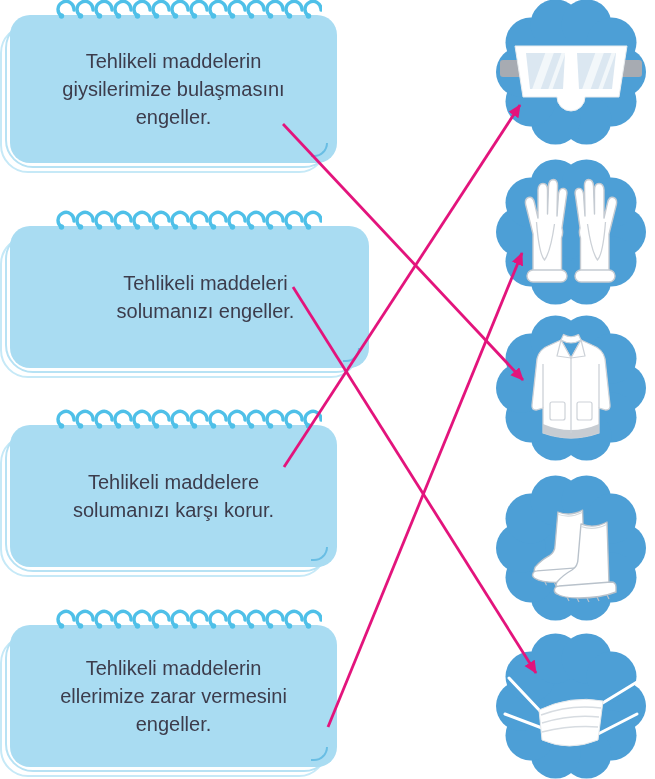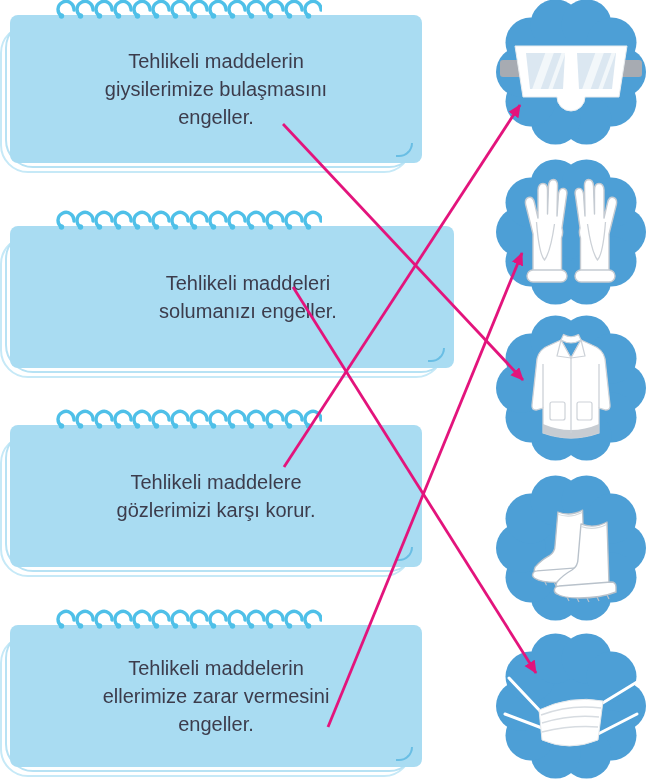--- a/index.html
+++ b/index.html
@@ -5,22 +5,22 @@
   html,body{margin:0;padding:0;}
   body{
     width:655px;height:779px;position:relative;overflow:hidden;
     background:#ffffff;
     font-family:"Liberation Sans","DejaVu Sans",sans-serif;
   }
   #page{position:absolute;inset:0;width:655px;height:779px;}
 
   
   .card{
-    position:absolute;left:10px;width:412px;
-    background:#a9dcf2;border-radius:8px;
+    position:absolute;left:10px;width:327px;
+    background:#a9dcf2;border-radius:20px;
     display:flex;align-items:center;justify-content:center;
   }
   .card::before{
     content:"";position:absolute;inset:0;
     transform:translate(-5px,5px);
     border:2px solid #b7e2f4;border-radius:28px;z-index:-1;background:#fff;
   }
   .card::after{
     content:"";position:absolute;inset:0;
     transform:translate(-10px,10px);
@@ -160,21 +160,21 @@
         <use href="#coil" x="114"></use>
         <use href="#coil" x="133"></use>
       <use href="#coil" x="152"></use>
         <use href="#coil" x="171"></use>
         <use href="#coil" x="190"></use>
         <use href="#coil" x="209"></use>
       <use href="#coil" x="228"></use>
         <use href="#coil" x="247"></use>
     </svg>
     <div class="card-text">Tehlikeli maddelere
-gözlerimizi karşı korur.</div>
+solumanızı karşı korur.</div>
     <div class="corner-accent"></div>
   </div>
 
   <div class="card" id="card-hands">
     <svg class="coil-strip" viewBox="0 0 266 28">
       <use href="#coil" x="0"></use>
         <use href="#coil" x="19"></use>
         <use href="#coil" x="38"></use>
         <use href="#coil" x="57"></use>
       <use href="#coil" x="76"></use>

